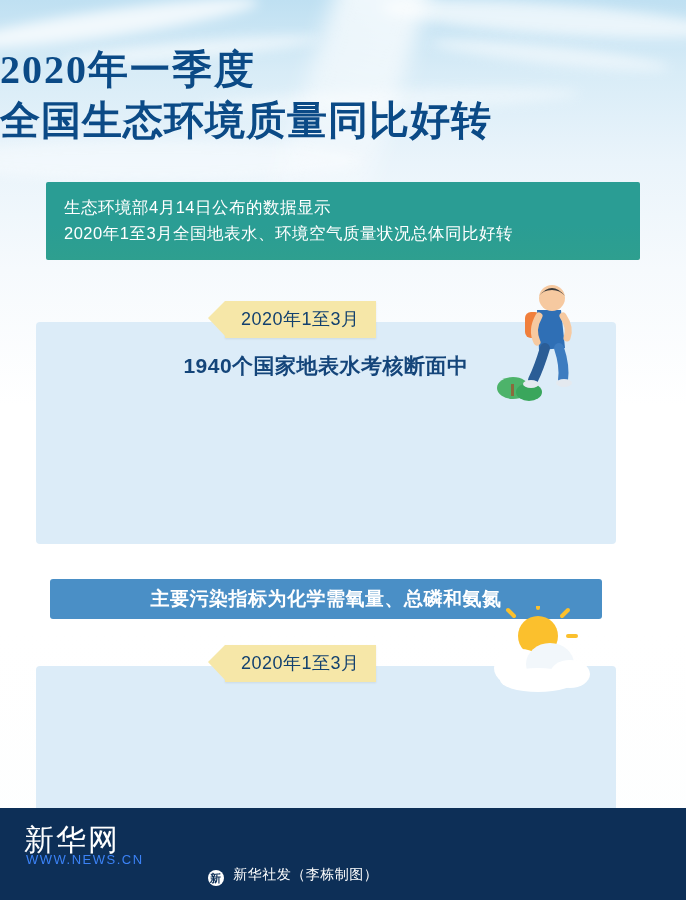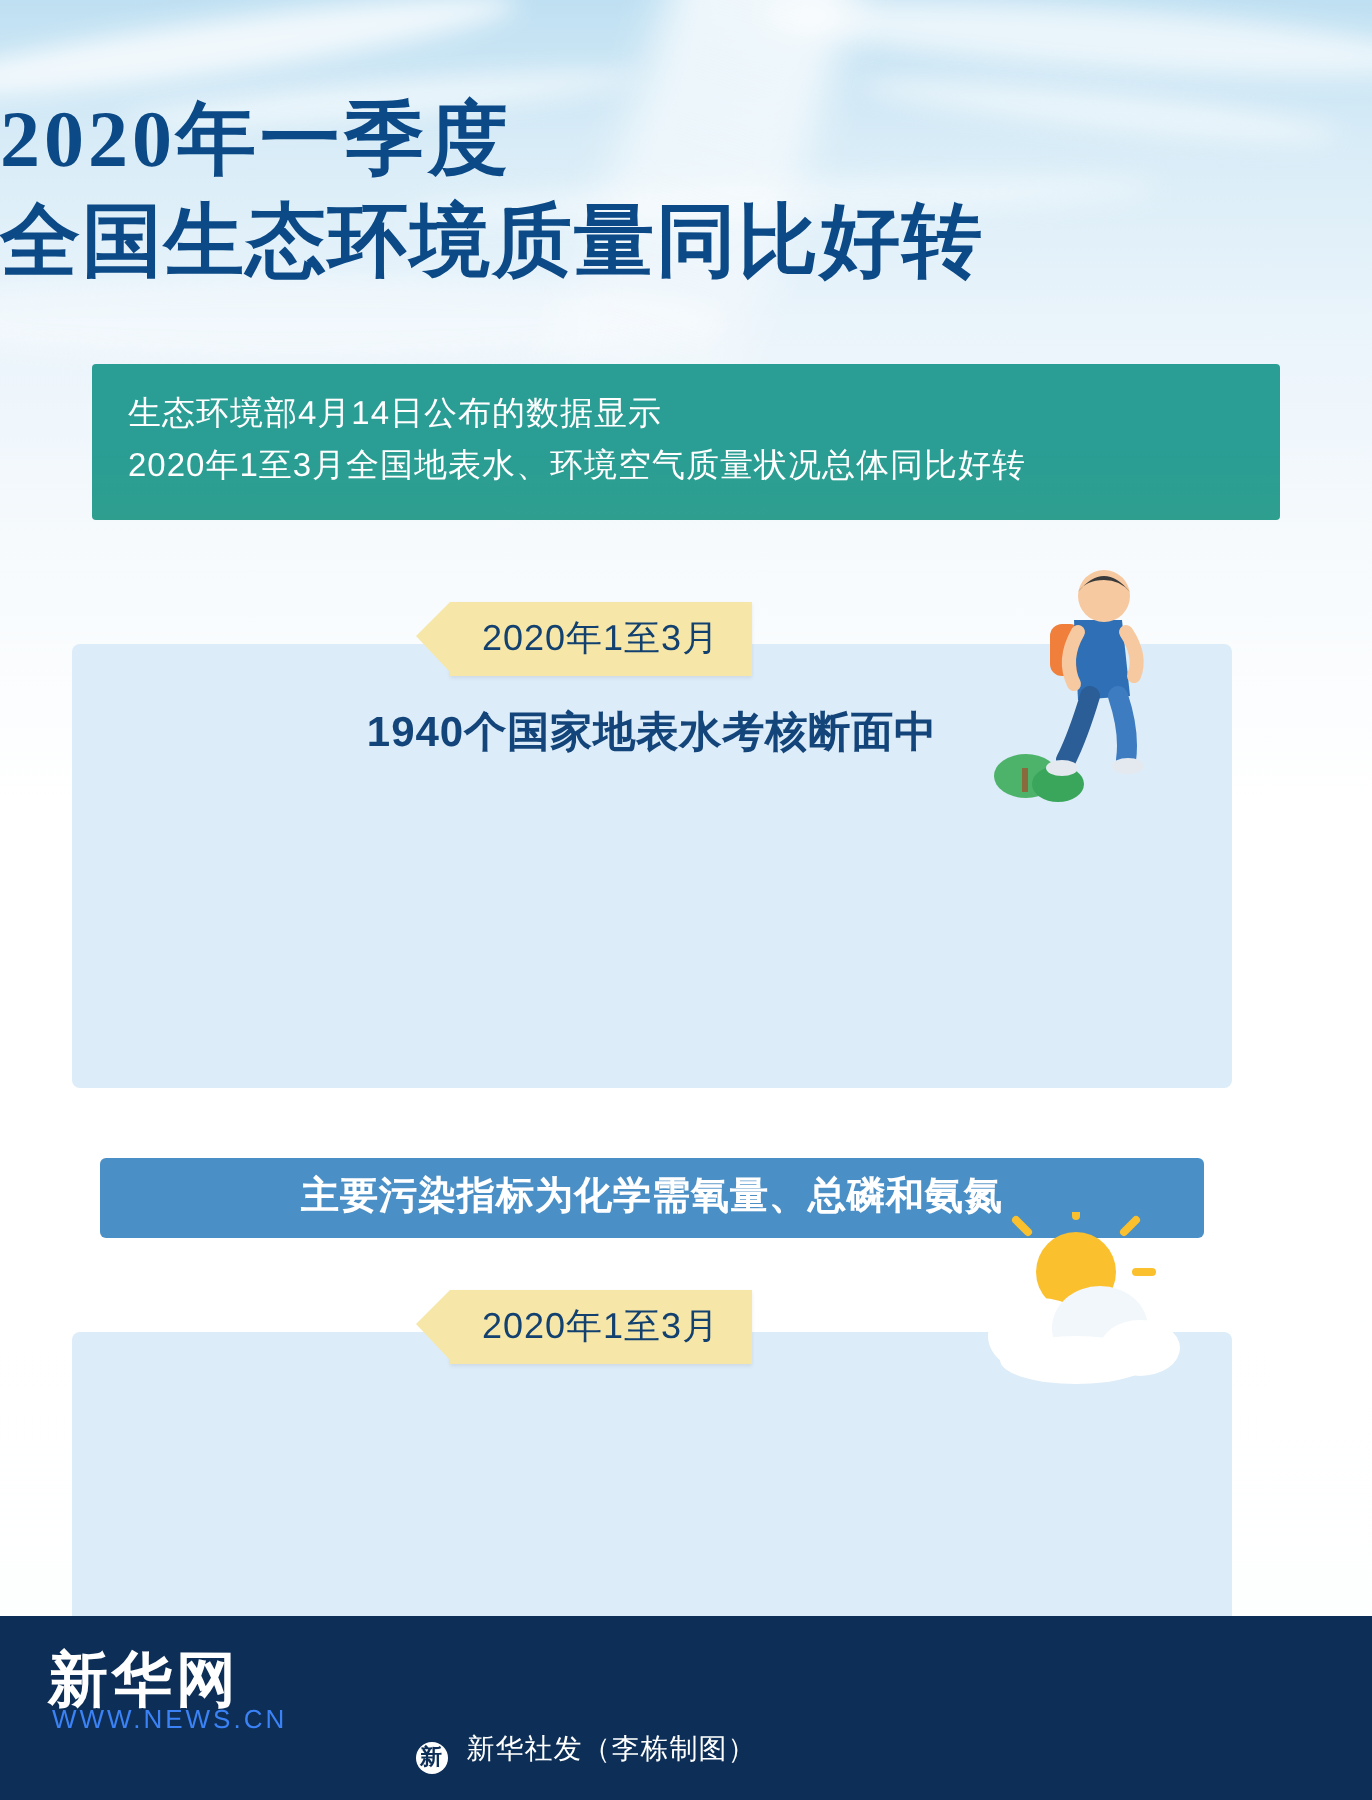--- a/index.html
+++ b/index.html
@@ -210,21 +210,21 @@
     left: 0; bottom: 0;
     width: 686px; height: 92px;
     background: #0d2f57;
     z-index: 10;
   }
   .footer-logo {
     position: absolute;
     left: 24px; top: 12px;
     color: #ffffff;
     font-family: "Liberation Serif", serif;
-    font-weight: bold;
+    font-weight: normal;
     font-size: 30px;
     letter-spacing: 2px;
   }
   .footer-url {
     position: absolute;
     left: 26px; top: 44px;
     color: #3b82f6;
     font-size: 13px;
     letter-spacing: 1.5px;
     font-family: "Liberation Sans", sans-serif;

